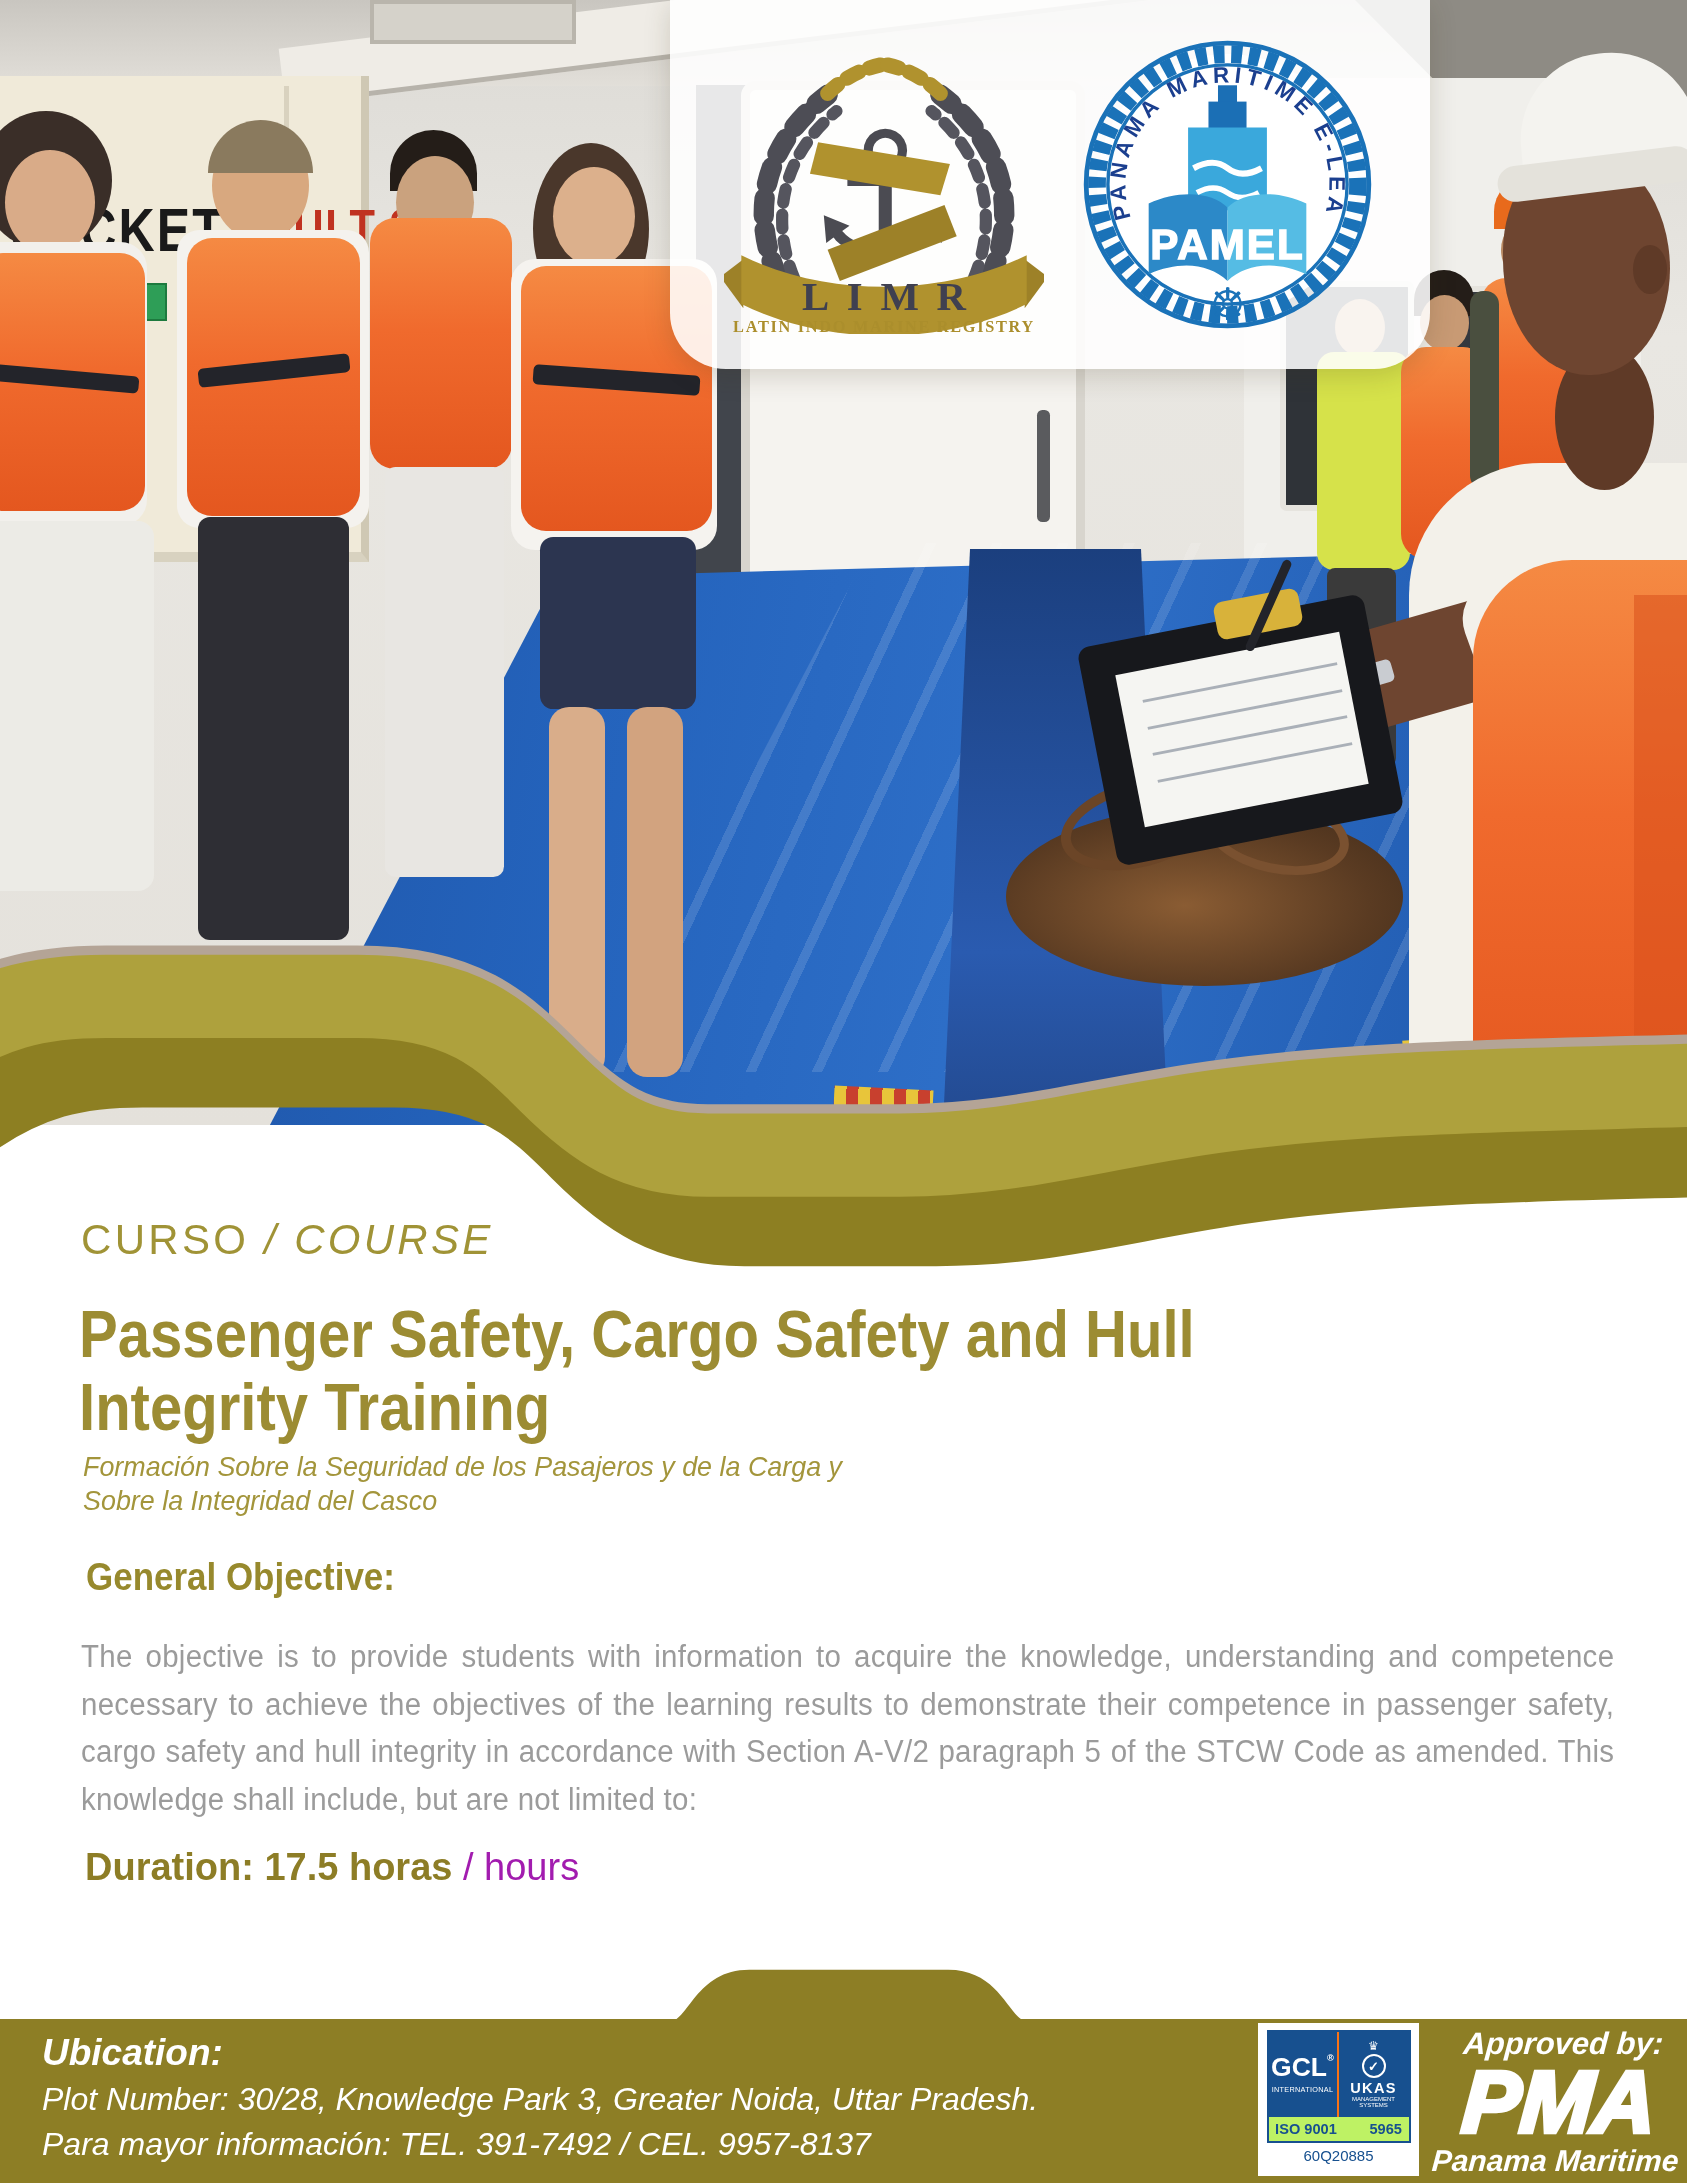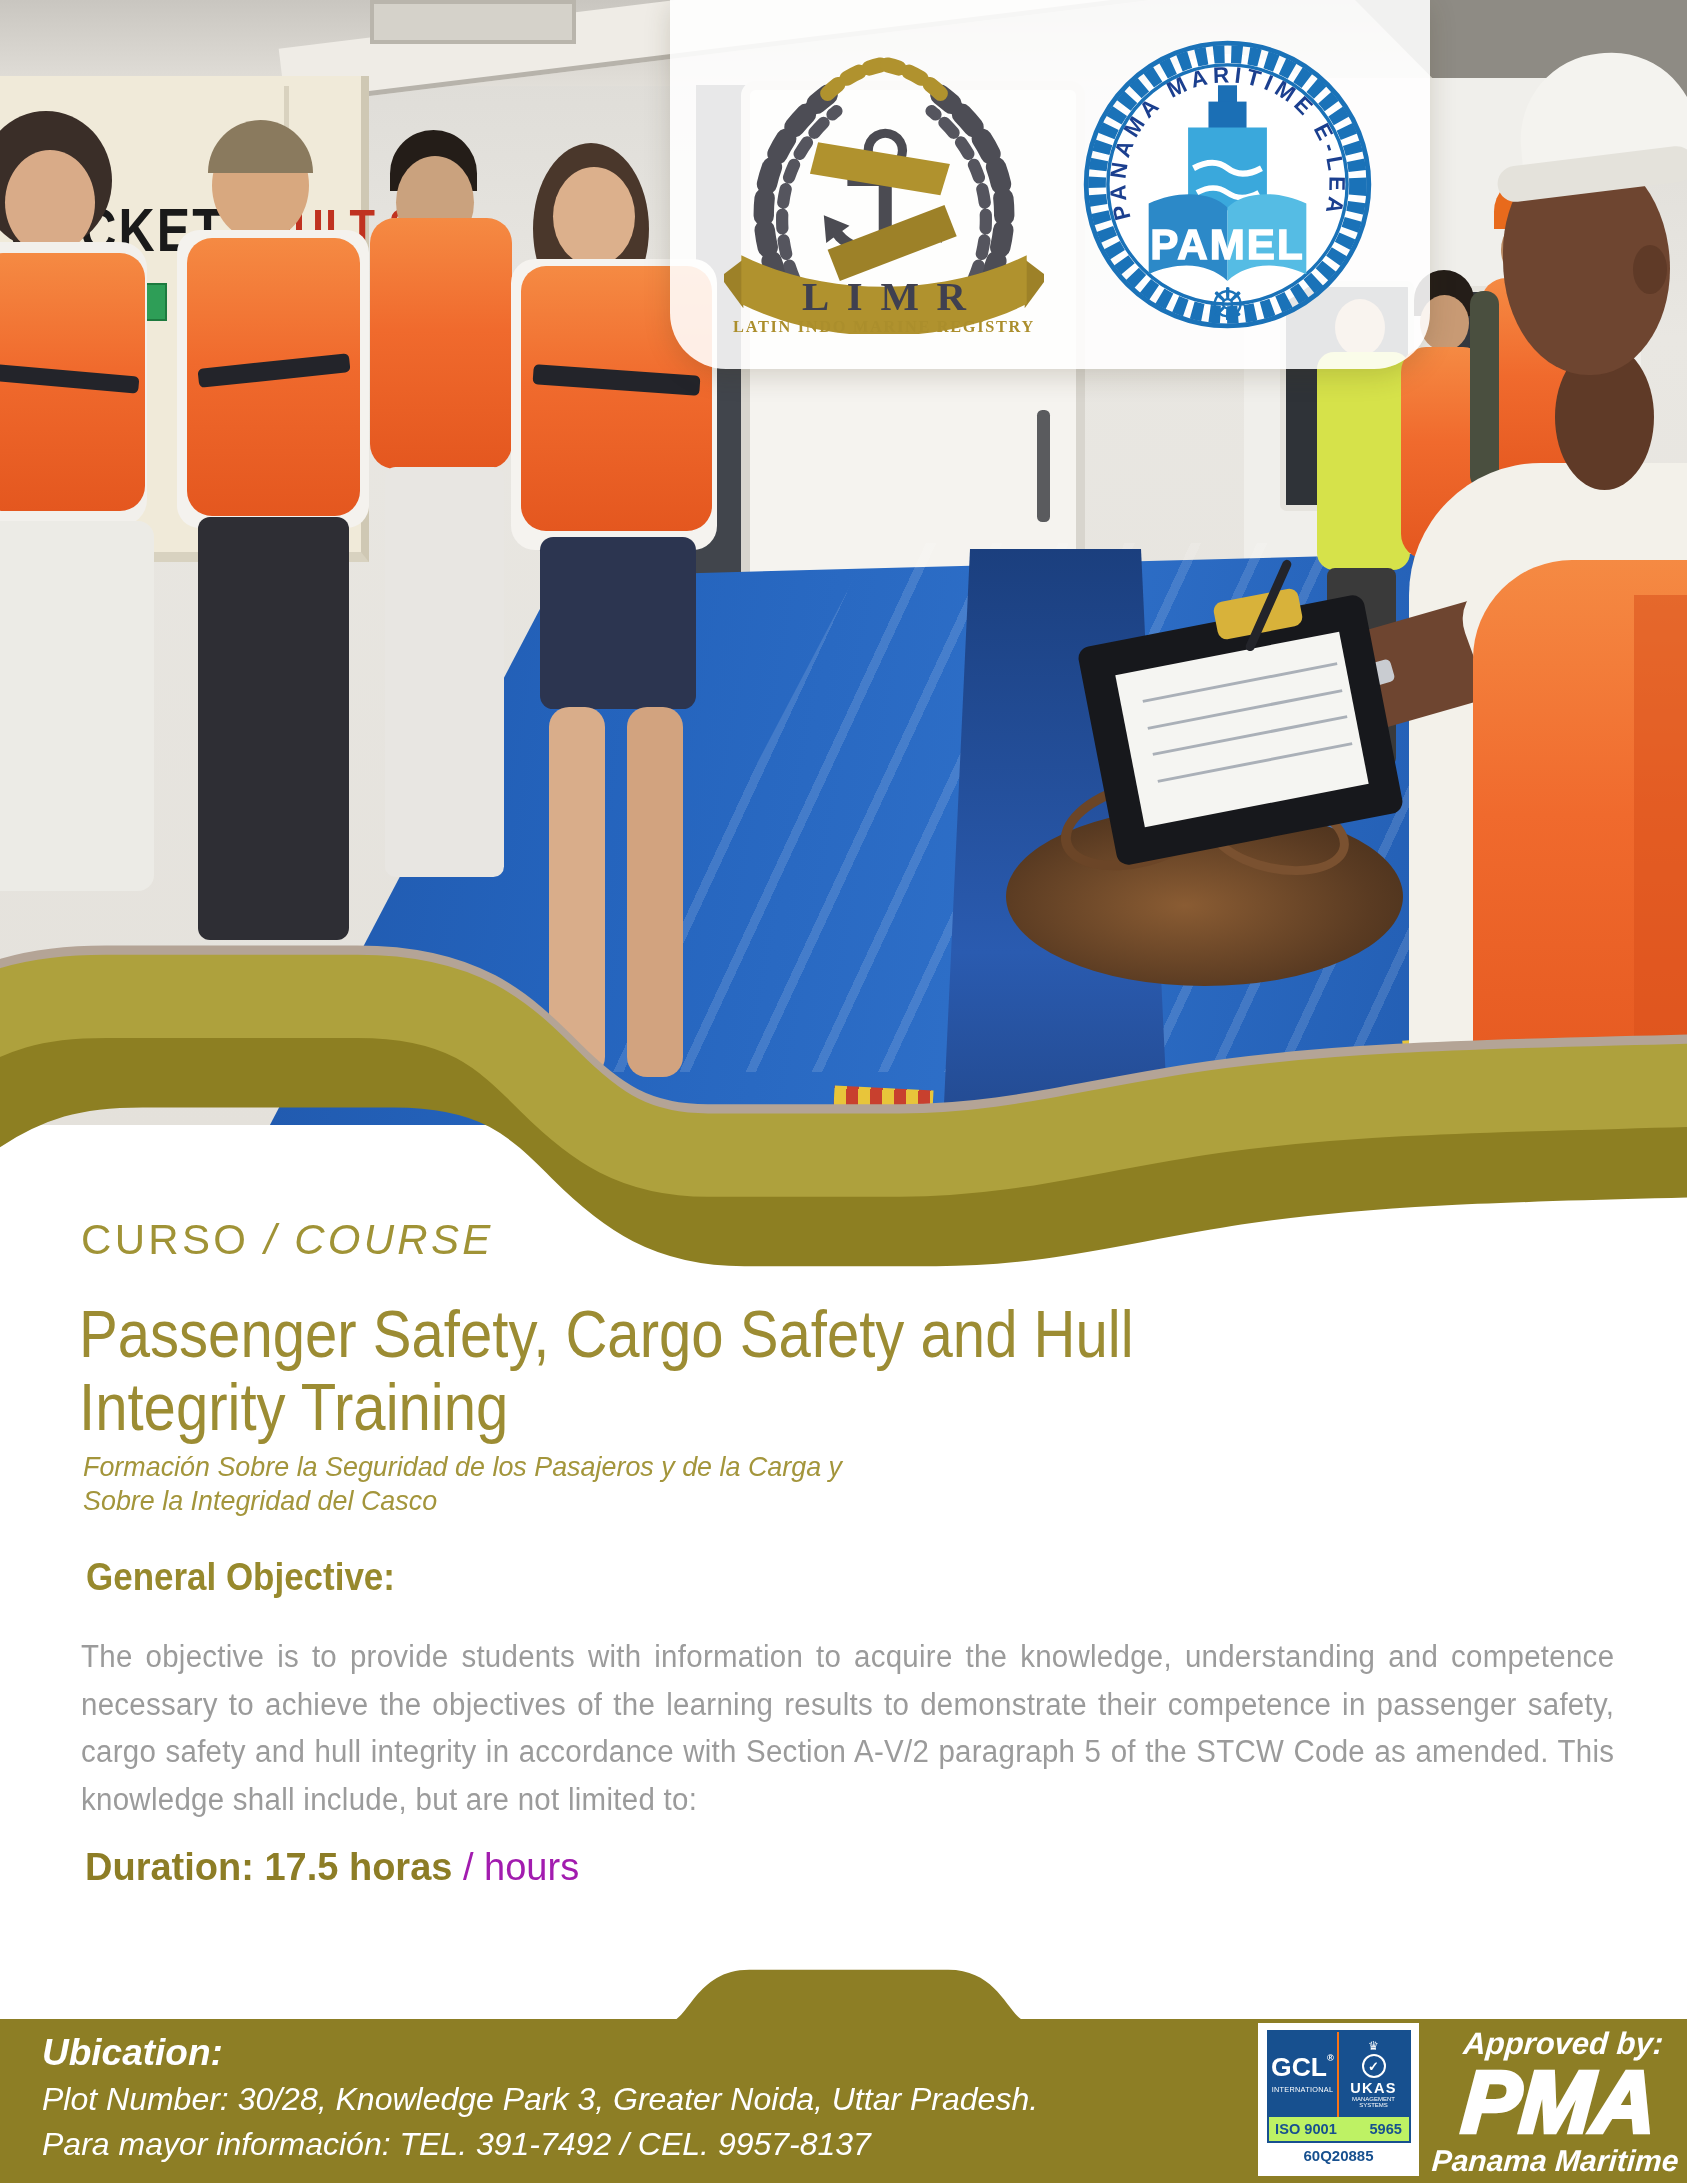--- a/index.html
+++ b/index.html
@@ -16,21 +16,21 @@
   .head{position:absolute;border-radius:50%;}
   
   #logo-card{position:absolute;left:670px;top:0;width:760px;height:369px;z-index:3;
              background:rgba(255,255,255,.88);border-radius:0 0 56px 56px;
              box-shadow:0 6.6px 26.5px rgba(60,50,20,.18);
              display:flex;align-items:center;justify-content:center;gap:34px;}
   
   #wave-svg{position:absolute;left:0;top:913px;z-index:4;}
   #kicker{position:absolute;left:81px;top:1216px;font-size:42px;letter-spacing:3.3px;color:#a09336;z-index:5;}
   #kicker .it{font-style:italic;}
-  #course-title{position:absolute;left:79px;top:1298px;z-index:5;color:#9c8c33;font-weight:normal;
+  #course-title{position:absolute;left:79px;top:1298px;z-index:5;color:#9c8c33;font-weight:bold;
                 font-size:66px;line-height:1.1;white-space:nowrap;}
   #course-title div{transform:scaleX(.88);transform-origin:0 0;}
   #subtitle{position:absolute;left:83px;top:1450px;z-index:5;color:#a3953b;font-style:italic;
             font-size:28px;line-height:1.22;white-space:nowrap;}
   #subtitle div{transform:scaleX(.96);transform-origin:0 0;}
   #objective-heading{position:absolute;left:86px;top:1556px;z-index:5;color:#97892d;font-weight:bold;
                      font-size:38px;transform:scaleX(.92);transform-origin:0 0;}
   #objective-text{position:absolute;left:81px;top:1633px;width:1614px;z-index:5;color:#9b9b9b;
                   font-size:31px;line-height:1.54;text-align:justify;transform:scaleX(.95);
                   transform-origin:0 0;letter-spacing:0.3px;}
@@ -42,21 +42,21 @@
   #tab-svg{position:absolute;left:0;top:1958px;z-index:6;}
   .ftxt{position:absolute;color:#ffffff;font-style:italic;white-space:nowrap;z-index:7;}
   #badge{position:absolute;left:1258px;top:2023px;width:161px;height:153px;background:#ffffff;z-index:7;
          display:flex;flex-direction:column;align-items:center;padding-top:6.6px;box-sizing:border-box;}
   #badge-box{width:140px;border:2.6px solid #17508f;display:flex;flex-direction:column;}
   #badge-panels{display:flex;}
   .bpanel{background:#17508f;color:#fff;height:85px;box-sizing:border-box;
           display:flex;flex-direction:column;align-items:center;justify-content:center;}
   #badge-iso-row{display:flex;justify-content:space-between;padding:4px 6.6px;color:#17508f;
                  font-weight:bold;font-size:14.6px;background:#bef264;align-items:flex-end;}
-  #badge-cert{color:#17508f;font-weight:bold;font-size:15px;margin-top:4px;}
+  #badge-cert{color:#17508f;font-weight:normal;font-size:15px;margin-top:4px;}
   #approved{position:absolute;left:1429px;top:2026px;width:258px;text-align:center;color:#ffffff;z-index:7;
             font-style:italic;transform:skewX(-4deg);}
   #approved .a1{font-size:31px;font-weight:bold;}
   #approved .a2{font-size:87px;font-weight:bold;line-height:.92;letter-spacing:0px;
                 -webkit-text-stroke:4.6px #ffffff;}
   #approved .a3{font-size:30px;font-weight:bold;line-height:1.25;}
 </style>
 </head>
 <body>
 

